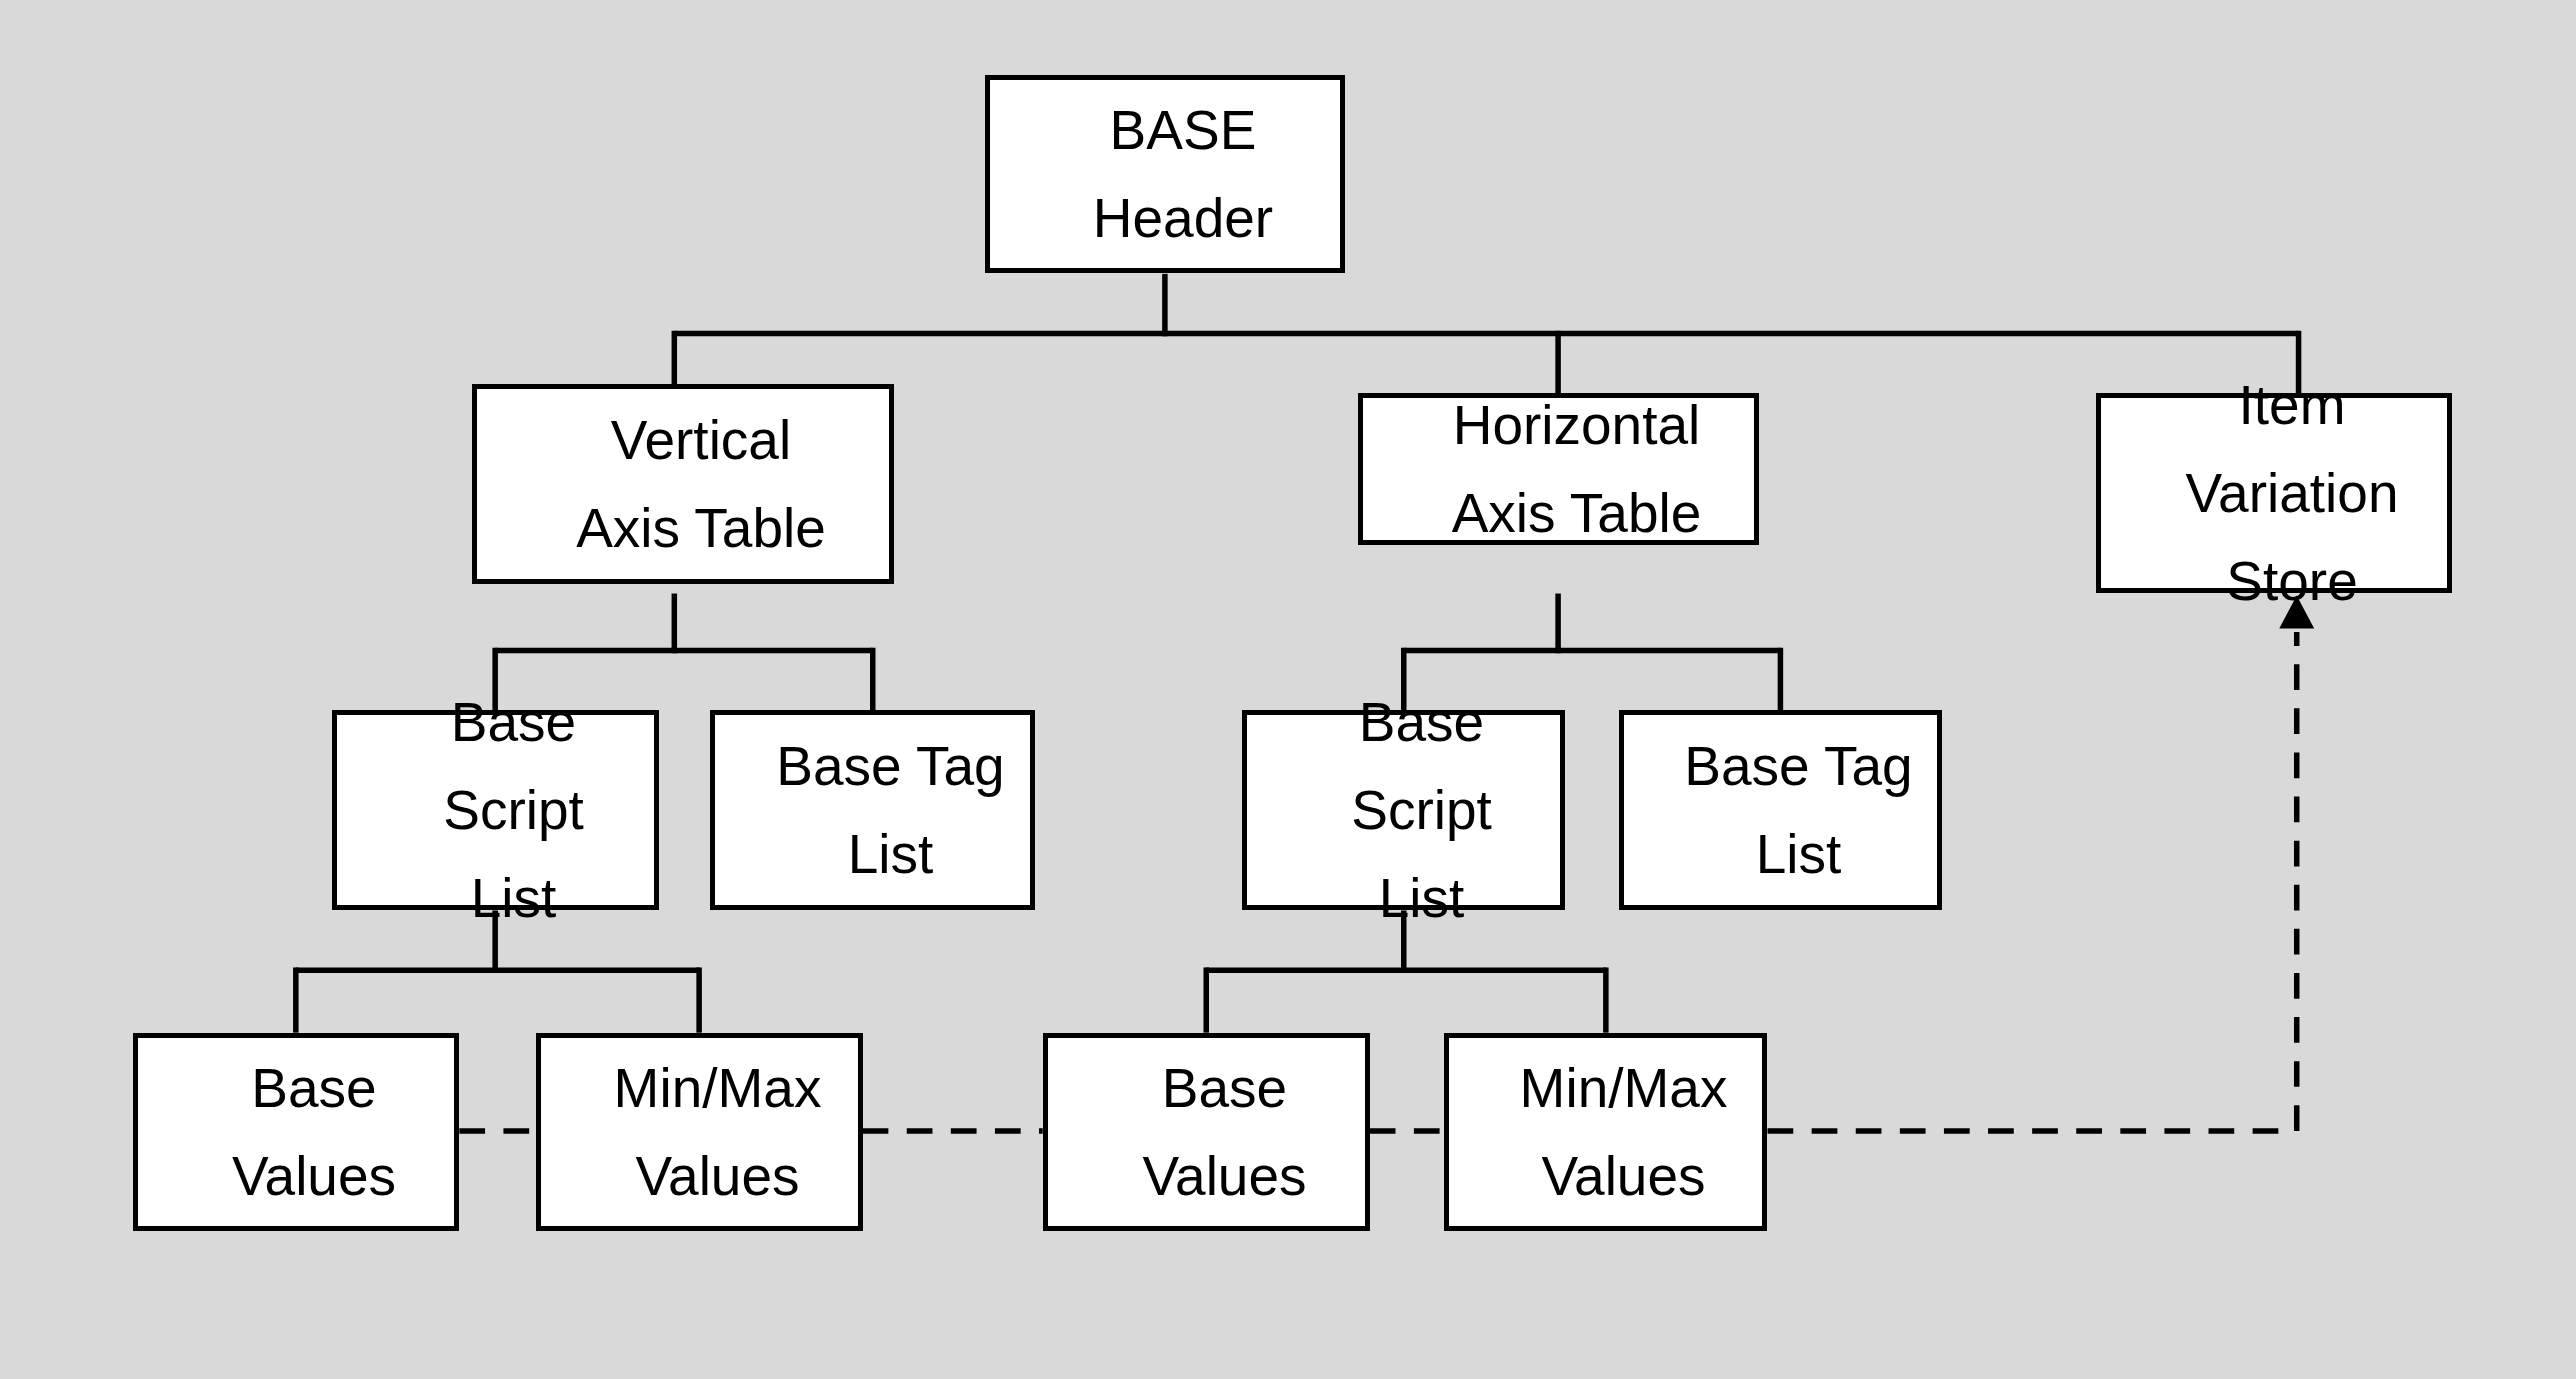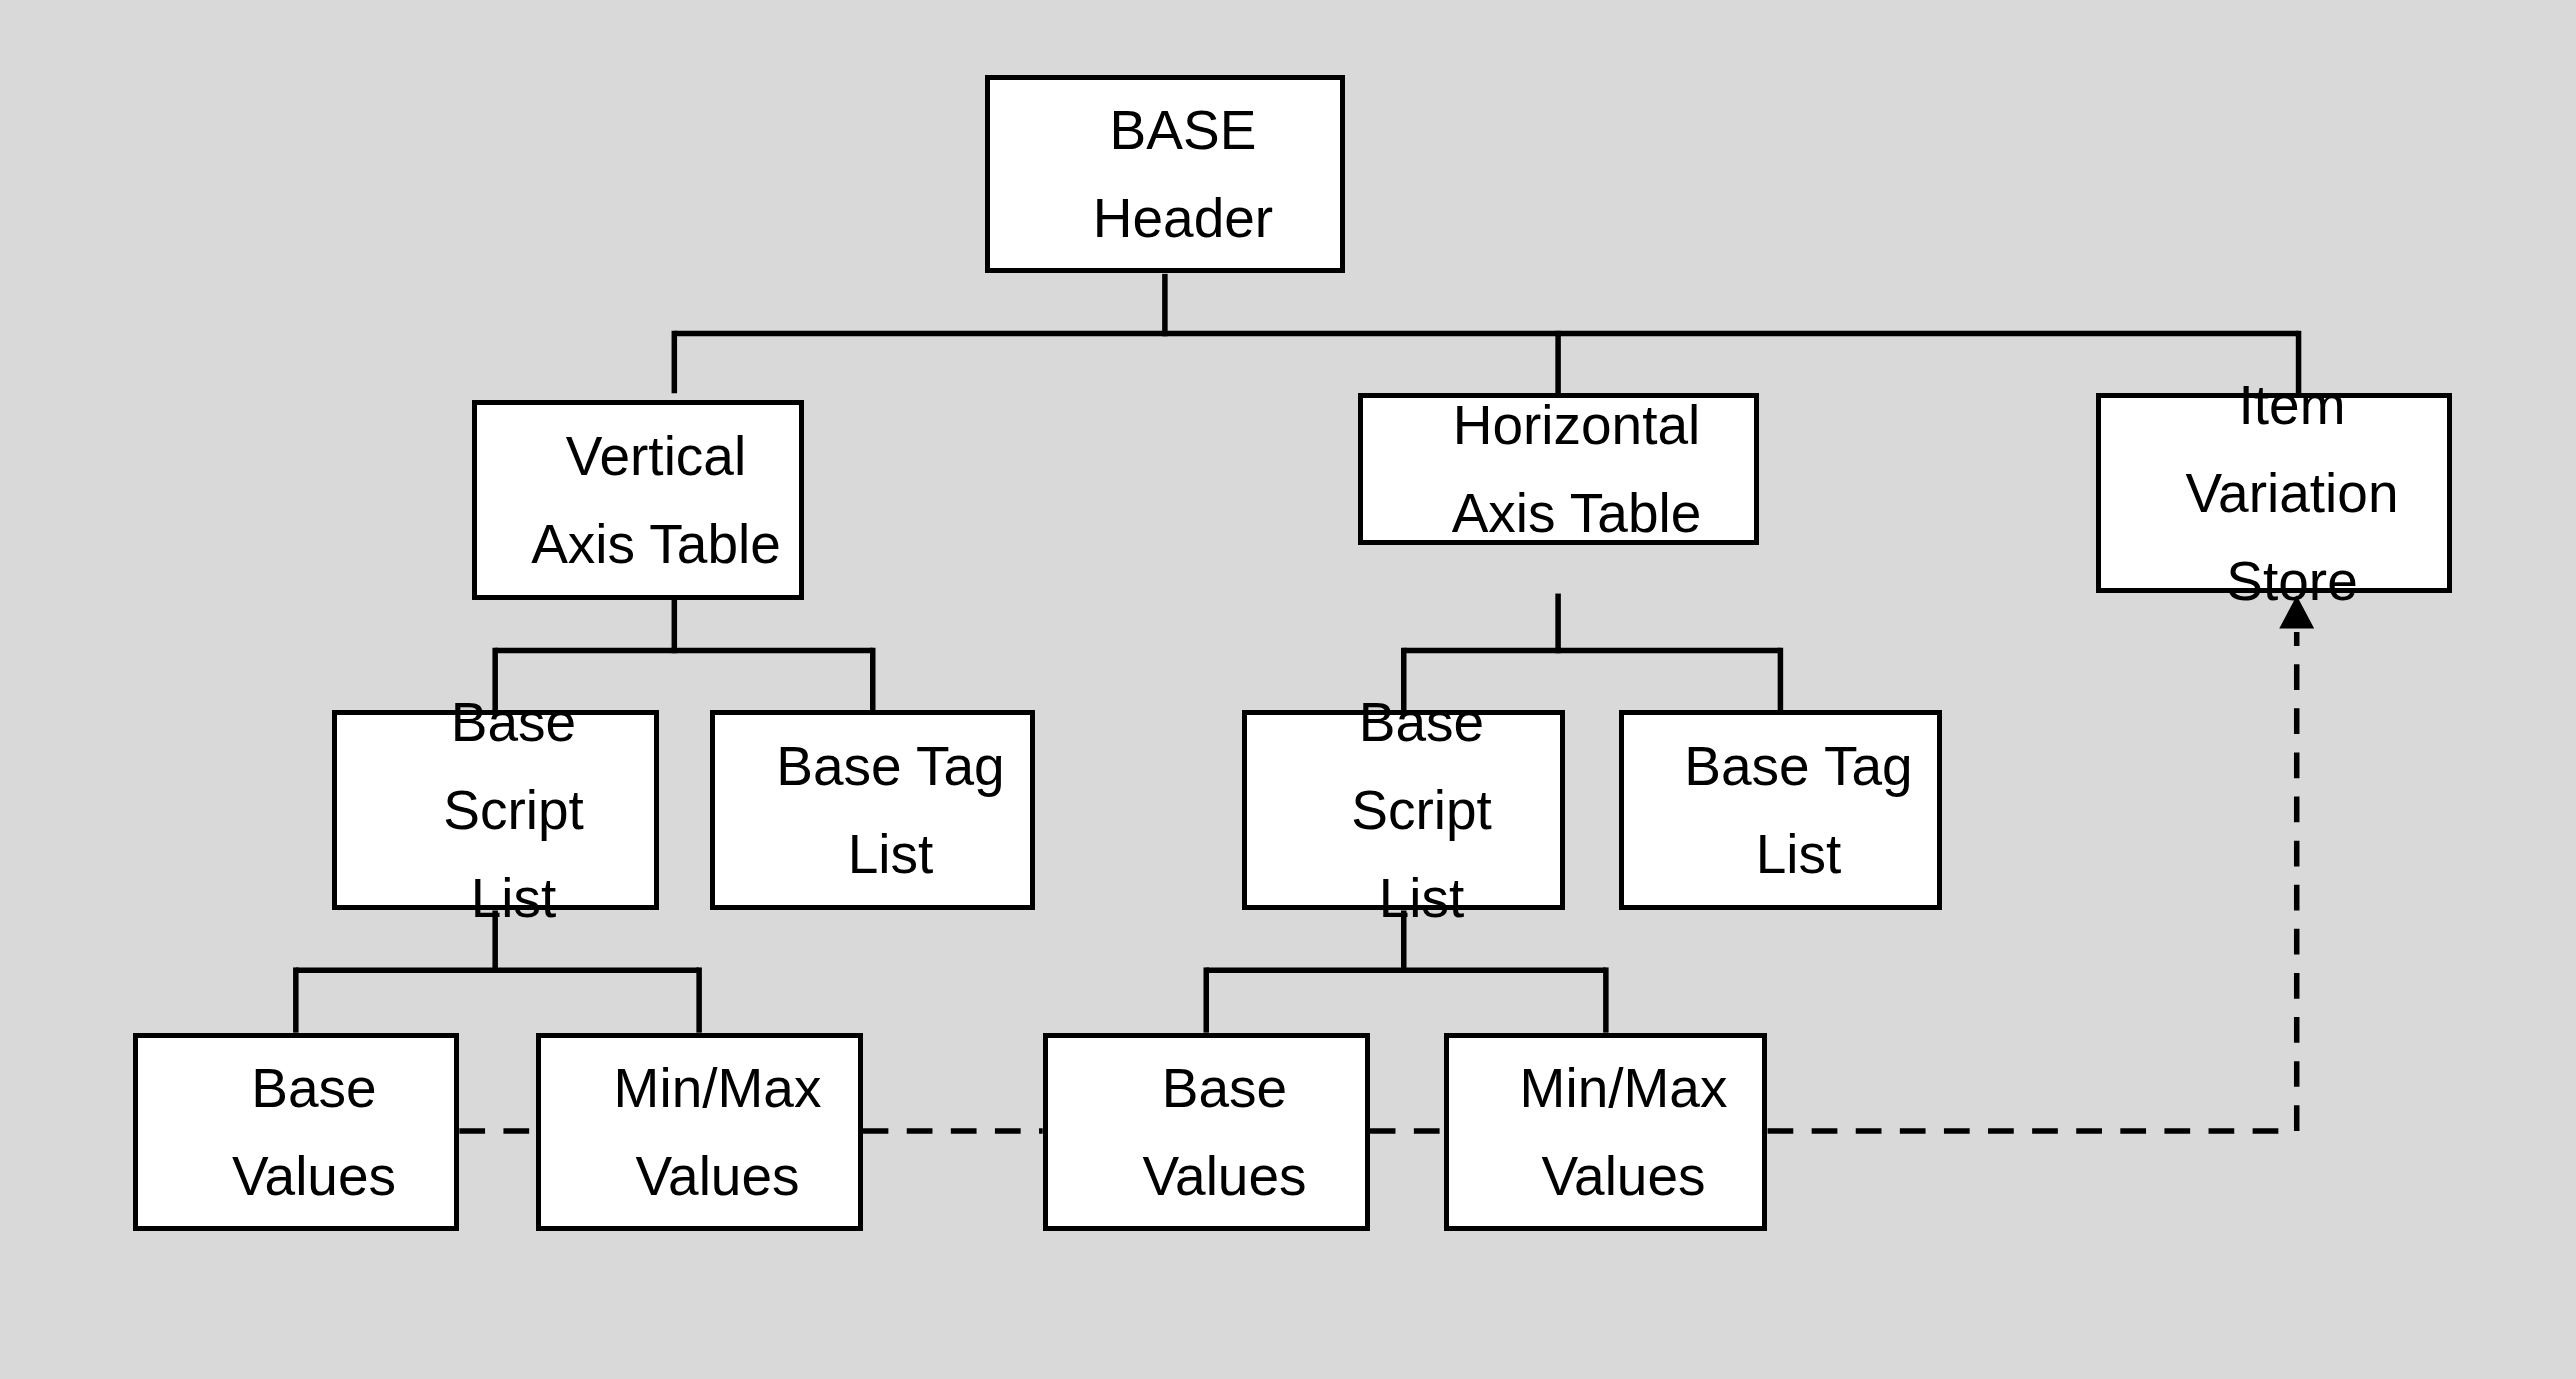--- a/index.html
+++ b/index.html
@@ -12,21 +12,21 @@
     position:absolute;background:#ffffff;border:5.5px solid #000000;
     box-sizing:border-box;display:flex;align-items:center;justify-content:center;
     text-align:center;
     padding-left:36px;
   }
   .node .label{
     white-space:pre-line;font-size:55px;line-height:1.6;color:#000000;
   }
   
   #base-header{left:985px;top:75px;width:360px;height:198px}
-  #vertical-axis-table{left:472px;top:400px;width:332px;height:200px}
+  #vertical-axis-table{left:472px;top:384px;width:422px;height:200px}
   #horizontal-axis-table{left:1358px;top:393px;width:401px;height:152px}
   #item-variation-store{left:2096px;top:393px;width:356px;height:200px}
   #base-script-list-left{left:332px;top:710px;width:327px;height:200px}
   #base-tag-list-left{left:710px;top:710px;width:325px;height:200px}
   #base-script-list-right{left:1242px;top:710px;width:323px;height:200px}
   #base-tag-list-right{left:1619px;top:710px;width:323px;height:200px}
   #base-values-left{left:133px;top:1033px;width:326px;height:198px}
   #minmax-values-left{left:536px;top:1033px;width:327px;height:198px}
   #base-values-right{left:1043px;top:1033px;width:327px;height:198px}
   #minmax-values-right{left:1444px;top:1033px;width:323px;height:198px}

